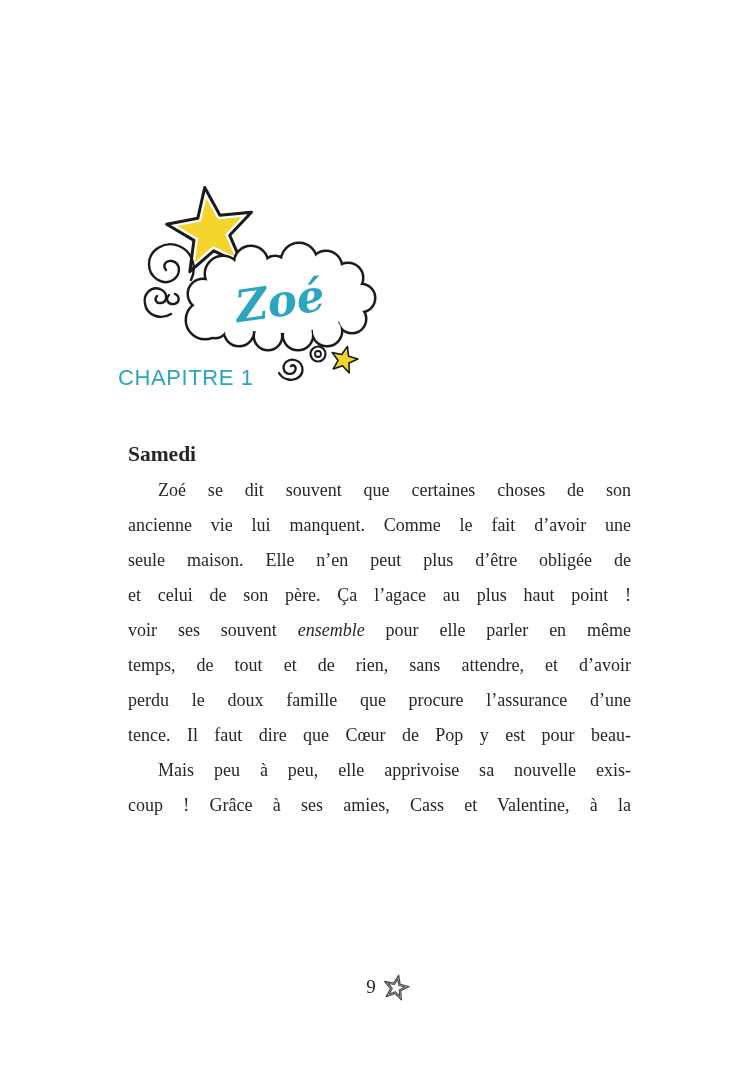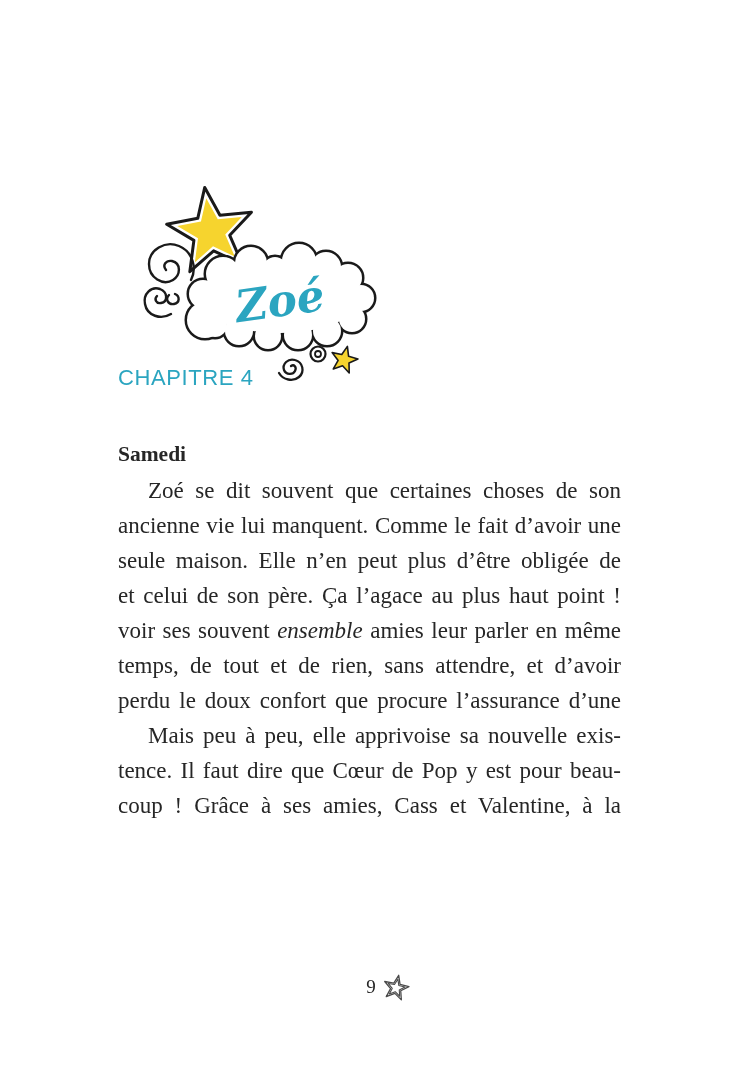--- a/index.html
+++ b/index.html
@@ -16,31 +16,31 @@
     position:absolute; left:105px; top:168px;
     width:330px; height:245px;
   }
   .chapter-label {
     position:absolute; left:118px; top:365px;
     font-family:"Liberation Sans", sans-serif;
     font-size:22px; letter-spacing:0.6px;
     color:var(--accent, #2BA5C0);
   }
   .body-block {
-    position:absolute; left:118px; top:436px;
+    position:absolute; left:128px; top:436px;
     width:503px;
   }
   .section-heading {
     font-weight:bold;
     font-size:21.5px;
     line-height:37px;
     color:var(--ink, #262626);
   }
   .line {
-    font-size:23px;
+    font-size:18px;
     line-height:35px;
     height:35px;
     text-align:justify;
     text-align-last:justify;
     color:var(--ink, #262626);
     white-space:normal;
     font-family:Liberation Serif, serif;
   }
   .line.indent { text-indent:30px; }
   .line.nojust { text-align-last:left; }
@@ -125,34 +125,34 @@
     <path d="M 186,198 C 189,196 192,199 190,203 C 188,207 181,207 179,202 C 177,196 183,190 190,192 C 198,194 200,204 194,209 C 188,214 178,212 174,205" fill="none" stroke="#1a1a1a" stroke-width="2.3" stroke-linecap="round"></path>
     <g fill="none" stroke="#1a1a1a">
       <circle cx="213" cy="186" r="7.5" stroke-width="2.2"></circle>
       <circle cx="213" cy="186" r="3" stroke-width="1.8"></circle>
     </g>
     <g transform="translate(239,192) rotate(14)">
       <polygon points="0,-14 3.5,-4.8 13.3,-4.3 5.6,1.8 8.2,11.3 0,5.9 -8.2,11.3 -5.6,1.8 -13.3,-4.3 -3.5,-4.8" style="fill:var(--star-yellow,#F6D42E)" stroke="#1a1a1a" stroke-width="1.6" stroke-linejoin="round"></polygon>
     </g>
   </svg>
 
-  <div class="chapter-label">CHAPITRE 4</div>
+  <div class="chapter-label">CHAPITRE 1</div>
 
   <div class="body-block">
     <div class="section-heading">Samedi</div>
     <div>
         <div class="line indent"><span>Zoé se dit souvent que certaines choses de son</span></div>
         <div class="line"><span>ancienne vie lui manquent. Comme le fait d’avoir une</span></div>
         <div class="line"><span>seule maison. Elle n’en peut plus d’être obligée de</span></div>
         <div class="line"><span>et celui de son père. Ça l’agace au plus haut point !</span></div>
-        <div class="line"><span>voir ses souvent </span><span class="it">ensemble</span><span> amies leur parler en même</span></div>
+        <div class="line"><span>voir ses souvent </span><span class="it">ensemble</span><span> pour elle parler en même</span></div>
         <div class="line"><span>temps, de tout et de rien, sans attendre, et d’avoir</span></div>
-        <div class="line"><span>perdu le doux confort que procure l’assurance d’une</span></div>
+        <div class="line"><span>perdu le doux famille que procure l’assurance d’une</span></div>
+        <div class="line"><span>tence. Il faut dire que Cœur de Pop y est pour beau-</span></div>
         <div class="line indent"><span>Mais peu à peu, elle apprivoise sa nouvelle exis-</span></div>
-        <div class="line"><span>tence. Il faut dire que Cœur de Pop y est pour beau-</span></div>
         <div class="line"><span>coup ! Grâce à ses amies, Cass et Valentine, à la</span></div>
       </div>
   </div>
 
   <div class="footer">
     <div class="footer-inner">
       <span class="page-number">9</span>
       <svg width="32" height="30" viewBox="0 0 32 30" xmlns="http://www.w3.org/2000/svg">
         <g transform="translate(16,16) rotate(12)" fill="#ffffff" stroke="#4a4a4a">
           <polygon points="0,-13 3.2,-4.4 12.4,-4 5.2,1.7 7.7,10.5 0,5.5 -7.7,10.5 -5.2,1.7 -12.4,-4 -3.2,-4.4" stroke-width="1.3" stroke-linejoin="round"></polygon>

